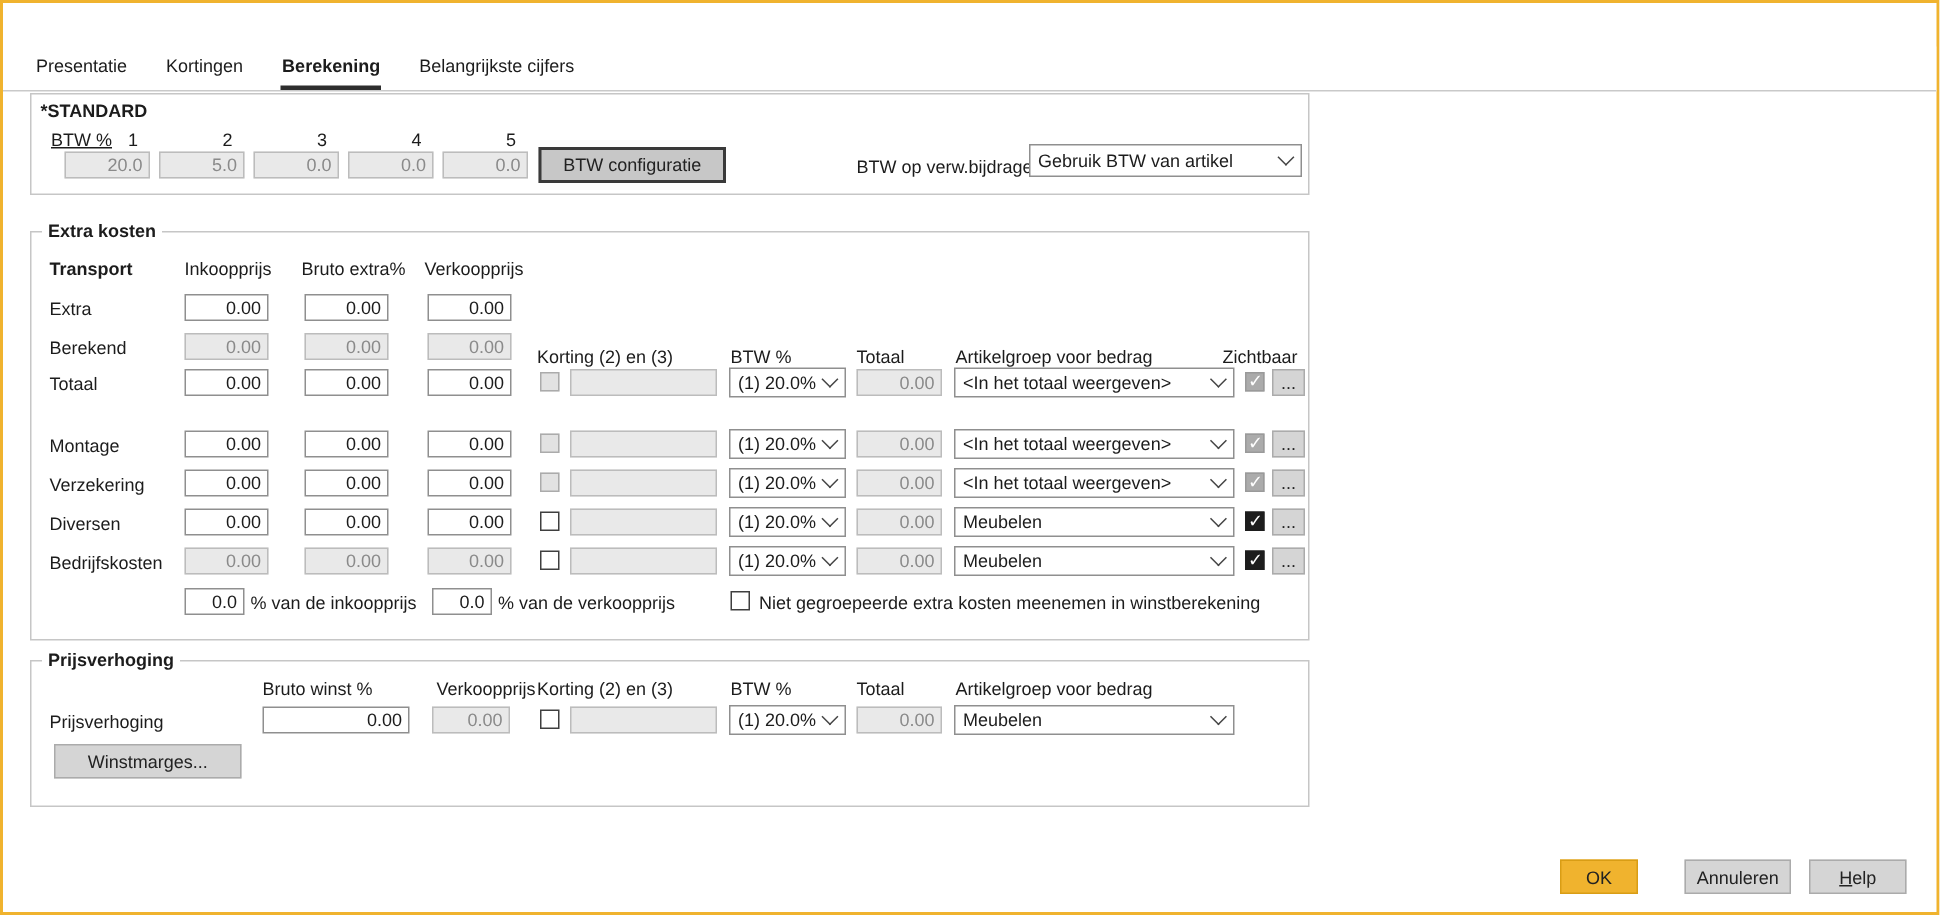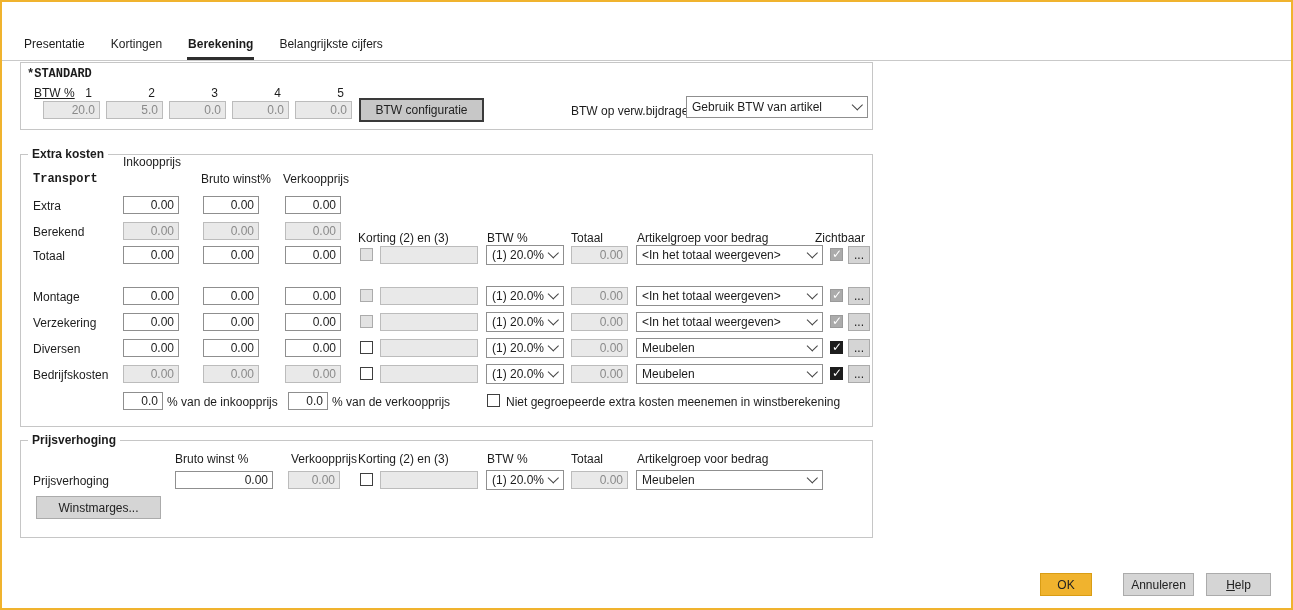--- a/index.html
+++ b/index.html
@@ -19,21 +19,21 @@
   .tabbar {
     position:absolute; left:0; top:29px; width:100%; height:30px;
     border-bottom:1px solid #c9c9c9; display:flex; align-items:stretch;
     padding-left:21px; gap:24px; background:#fff;
   }
   .tab { display:flex; align-items:center; padding:12px 1px; border-bottom:3px solid transparent; cursor:pointer; }
   .tab.active { font-weight:bold; border-bottom-color:#2e2e2e; }
   .groupbox { position:absolute; border:1px solid #c6c6c6; background:#fff; }
   .legend { position:absolute; top:-8px; left:7px; background:#fff; padding:0 4px; font-weight:bold; white-space:nowrap;text-align:right; }
   .lbl { position:absolute; white-space:nowrap; }
-  .b { font-weight:bold;font-family:Liberation Mono, monospace; }
+  .b { font-weight:bold; }
   .u { text-decoration:underline; }
   .num { position:absolute; text-align:right; padding-right:8px; }
   .field {
     position:absolute; height:18px; border:1px solid #8f8f8f; background:#fff;
     text-align:right; padding:1px 4px; line-height:14px;
   }
   .field.dis { background:#e9e9e9; border-color:#bcbcbc; color:#8a8a8a; }
   .dd {
     position:absolute; height:20px; border:1px solid #8f8f8f; background:#fff;
     display:flex; align-items:center; padding:0 5px; cursor:pointer;
@@ -96,22 +96,22 @@
     <div class="dd" style="left:665px; top:33px; width:182px; height:22px;">
       <span class="dd-label">Gebruik BTW van artikel</span>
       <span class="chev"></span>
     </div>
   </div>
 
   <div class="groupbox" style="left:18px; top:152px; width:853px; height:273px;">
     <span class="legend">Extra kosten</span>
 
     <span class="lbl b" style="left:12px; top:17px;">Transport</span>
-    <span class="lbl" style="left:102px; top:0;">Inkoopprijs</span>
-    <span class="lbl" style="left:180px; top:17px;">Bruto winst%</span>
+    <span class="lbl" style="left:102px; top:17px;">Inkoopprijs</span>
+    <span class="lbl" style="left:180px; top:17px;">Bruto extra%</span>
     <span class="lbl" style="left:262px; top:17px;">Verkoopprijs</span>
 
     <div class="rowc" style="top:41px;">
       <span class="lbl" style="left:12px; top:3px;">Extra</span>
       <div class="field" style="left:102px; top:0; width:56px;">0.00</div>
       <div class="field" style="left:182px; top:0; width:56px;">0.00</div>
       <div class="field" style="left:264px; top:0; width:56px;">0.00</div>
     </div>
 
     <div class="rowc" style="top:67px;">

